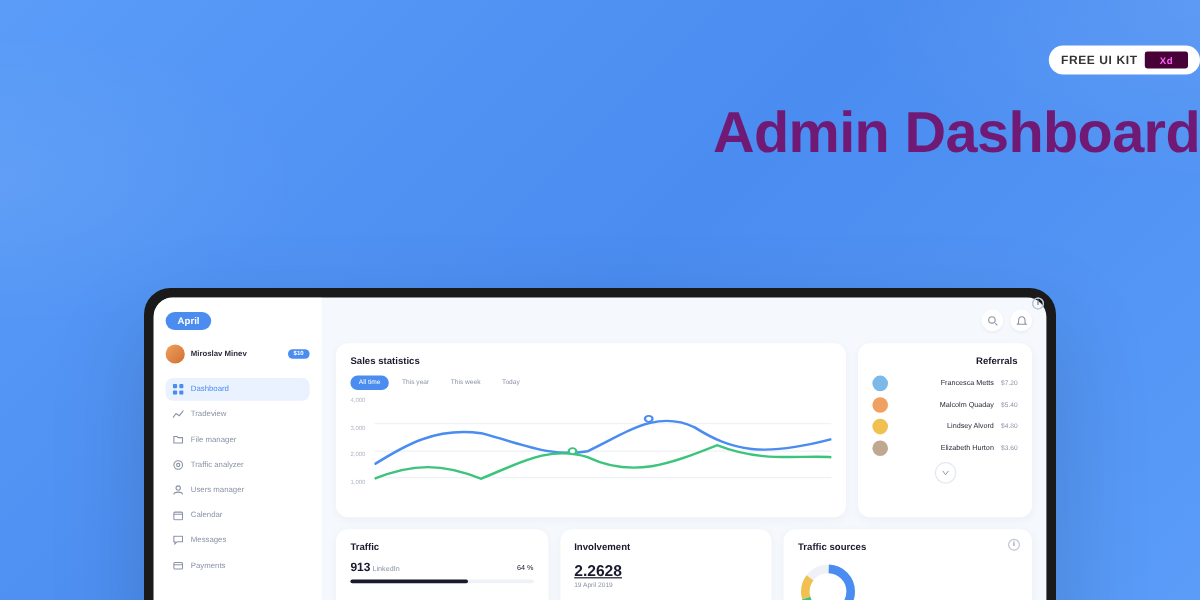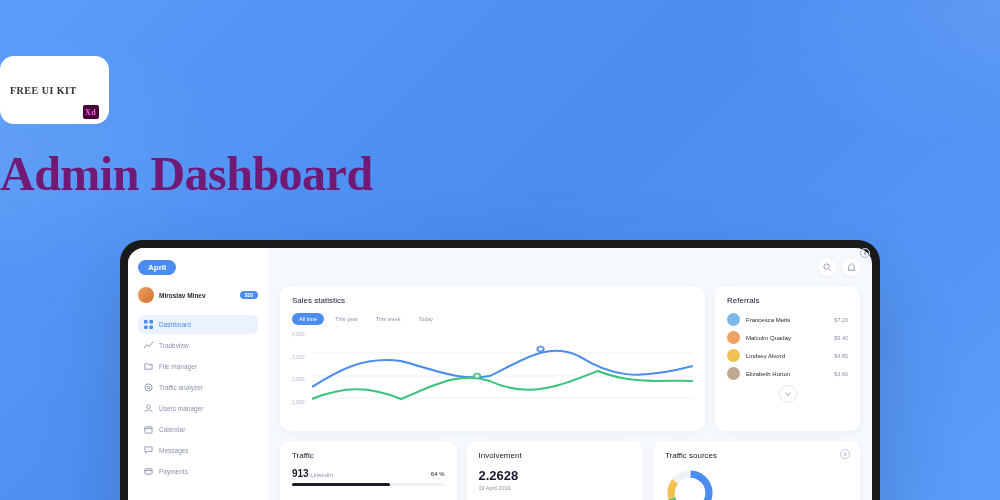--- a/index.html
+++ b/index.html
@@ -13,30 +13,30 @@
     }
     body::before {
       content: '';
       position: absolute;
       inset: 0;
       background:
         radial-gradient(ellipse 600px 300px at 100% 0%, rgba(255,255,255,0.08) 0%, transparent 50%),
         radial-gradient(ellipse 500px 250px at 0% 30%, rgba(255,255,255,0.06) 0%, transparent 50%);
       pointer-events: none;
     }
-    .hero-area { position: relative; z-index: 1; text-align: left; padding-top: 56px; font-family: Liberation Serif, serif; }
+    .hero-area { position: relative; z-index: 1; text-align: right; padding-top: 38px; }
     .pill-badge {
       display: inline-flex; align-items: center; gap: 6px;
       background: #fff; border-radius: 14px; padding: 5px 10px;
       font-size: 10px; font-weight: 600; color: #333; letter-spacing: 0.5px;
     }
     .xd-badge {
-      display: inline-flex; width: 16px; height: 14px; background: #470137;
+      display: inline-flex; width: 36px; height: 14px; background: #470137;
       border-radius: 2px; color: #ff61f6; font-size: 8px; font-weight: 700;
-      align-items: center; justify-content: center; margin-top: 44px;
+      align-items: center; justify-content: center;
     }
     .hero-title {
       color: #701a75; font-size: 48px; font-weight: 700;
       margin-top: 22px; letter-spacing: -0.5px;
     }
     .device-frame {
       position: absolute; bottom: -220px; left: 50%; transform: translateX(-50%);
       width: 760px; height: 480px; background: #1a1a1a;
       border-radius: 22px; padding: 8px; z-index: 2;
       box-shadow: 0 30px 80px rgba(0,0,0,0.15);
@@ -76,54 +76,54 @@
     .icon-btn {
       width: 18px; height: 18px; background: #fff; border-radius: 50%;
       display: flex; align-items: center; justify-content: center;
       box-shadow: 0 1px 3px rgba(0,0,0,0.06); color: #8a92a6; font-size: 9px;
     }
     .cards-row { display: flex; gap: 10px; }
     .card {
       background: #fff; border-radius: 10px; padding: 10px 12px;
       box-shadow: 0 2px 8px rgba(0,0,0,0.04);
     }
-    .card-title { font-size: 8px; font-weight: 400; color: #1a1a2e; margin-bottom: 8px; }
+    .card-title { font-size: 8px; font-weight: 700; color: #1a1a2e; margin-bottom: 8px; }
     
     .sales-card { flex: 1.55; }
     .tabs { display: flex; gap: 4px; margin-bottom: 6px; }
     .tab {
       font-size: 5.5px; padding: 3px 7px; border-radius: 8px;
       color: #8a92a6; cursor: pointer;
     }
     .tab.active { background: #4a8cf0; color: #fff; }
     .chart-area { position: relative; height: 90px; }
     .y-labels { position: absolute; left: 0; top: 0; height: 100%; font-size: 5px; color: #b0b6c4; }
     .y-labels span { display: block; height: 25%; }
     .chart-svg { margin-left: 20px; width: calc(100% - 20px); height: 100%; }
     
-    .ref-card { width: 145px; }
+    .ref-card { width: 145px; text-align: right; }
     .ref-item { display: flex; align-items: center; gap: 6px; margin-bottom: 5px; }
     .ref-avatar { width: 13px; height: 13px; border-radius: 50%; flex-shrink: 0; }
     .ref-name { flex: 1; font-size: 6px; color: #2a2a3a; }
     .ref-val { font-size: 5.5px; color: #8a92a6; }
     .ref-more {
       margin: 4px auto 0; width: 18px; height: 18px; border: 1px solid #e5e9f0;
       border-radius: 50%; display: flex; align-items: center; justify-content: center;
       color: #8a92a6; font-size: 8px;
     }
     
     .traffic-card { flex: 1; }
     .traffic-row { display: flex; align-items: center; justify-content: space-between; font-size: 6px; margin-bottom: 4px; }
     .traffic-num { font-size: 10px; font-weight: 700; color: #1a1a2e; }
     .traffic-label { color: #8a92a6; }
     .traffic-pct { font-size: 6px; color: #1a1a2e; }
     .bar-bg { width: 100%; height: 3px; background: #eef1f6; border-radius: 2px; }
     .bar-fill { height: 100%; background: #1a1a2e; border-radius: 2px; }
     .inv-card { flex: 1; }
-    .inv-num { font-size: 13px; font-weight: 700; color: #1a1a2e; }
+    .inv-num { font-size: 13px; font-weight: 700; color: #1a1a2e; text-decoration: underline; }
     .inv-date { font-size: 5.5px; color: #8a92a6; margin-top: 2px; }
     .ts-card { flex: 1.2; position: relative; }
     .donut { width: 50px; height: 50px; margin: 0 auto; }
     .info-icon {
       position: absolute; top: 8px; right: 10px;
       width: 10px; height: 10px; border: 1px solid #c0c6d4; border-radius: 50%;
       display: flex; align-items: center; justify-content: center;
       font-size: 6px; color: #8a92a6; font-weight: 700;
     }
   </style>

